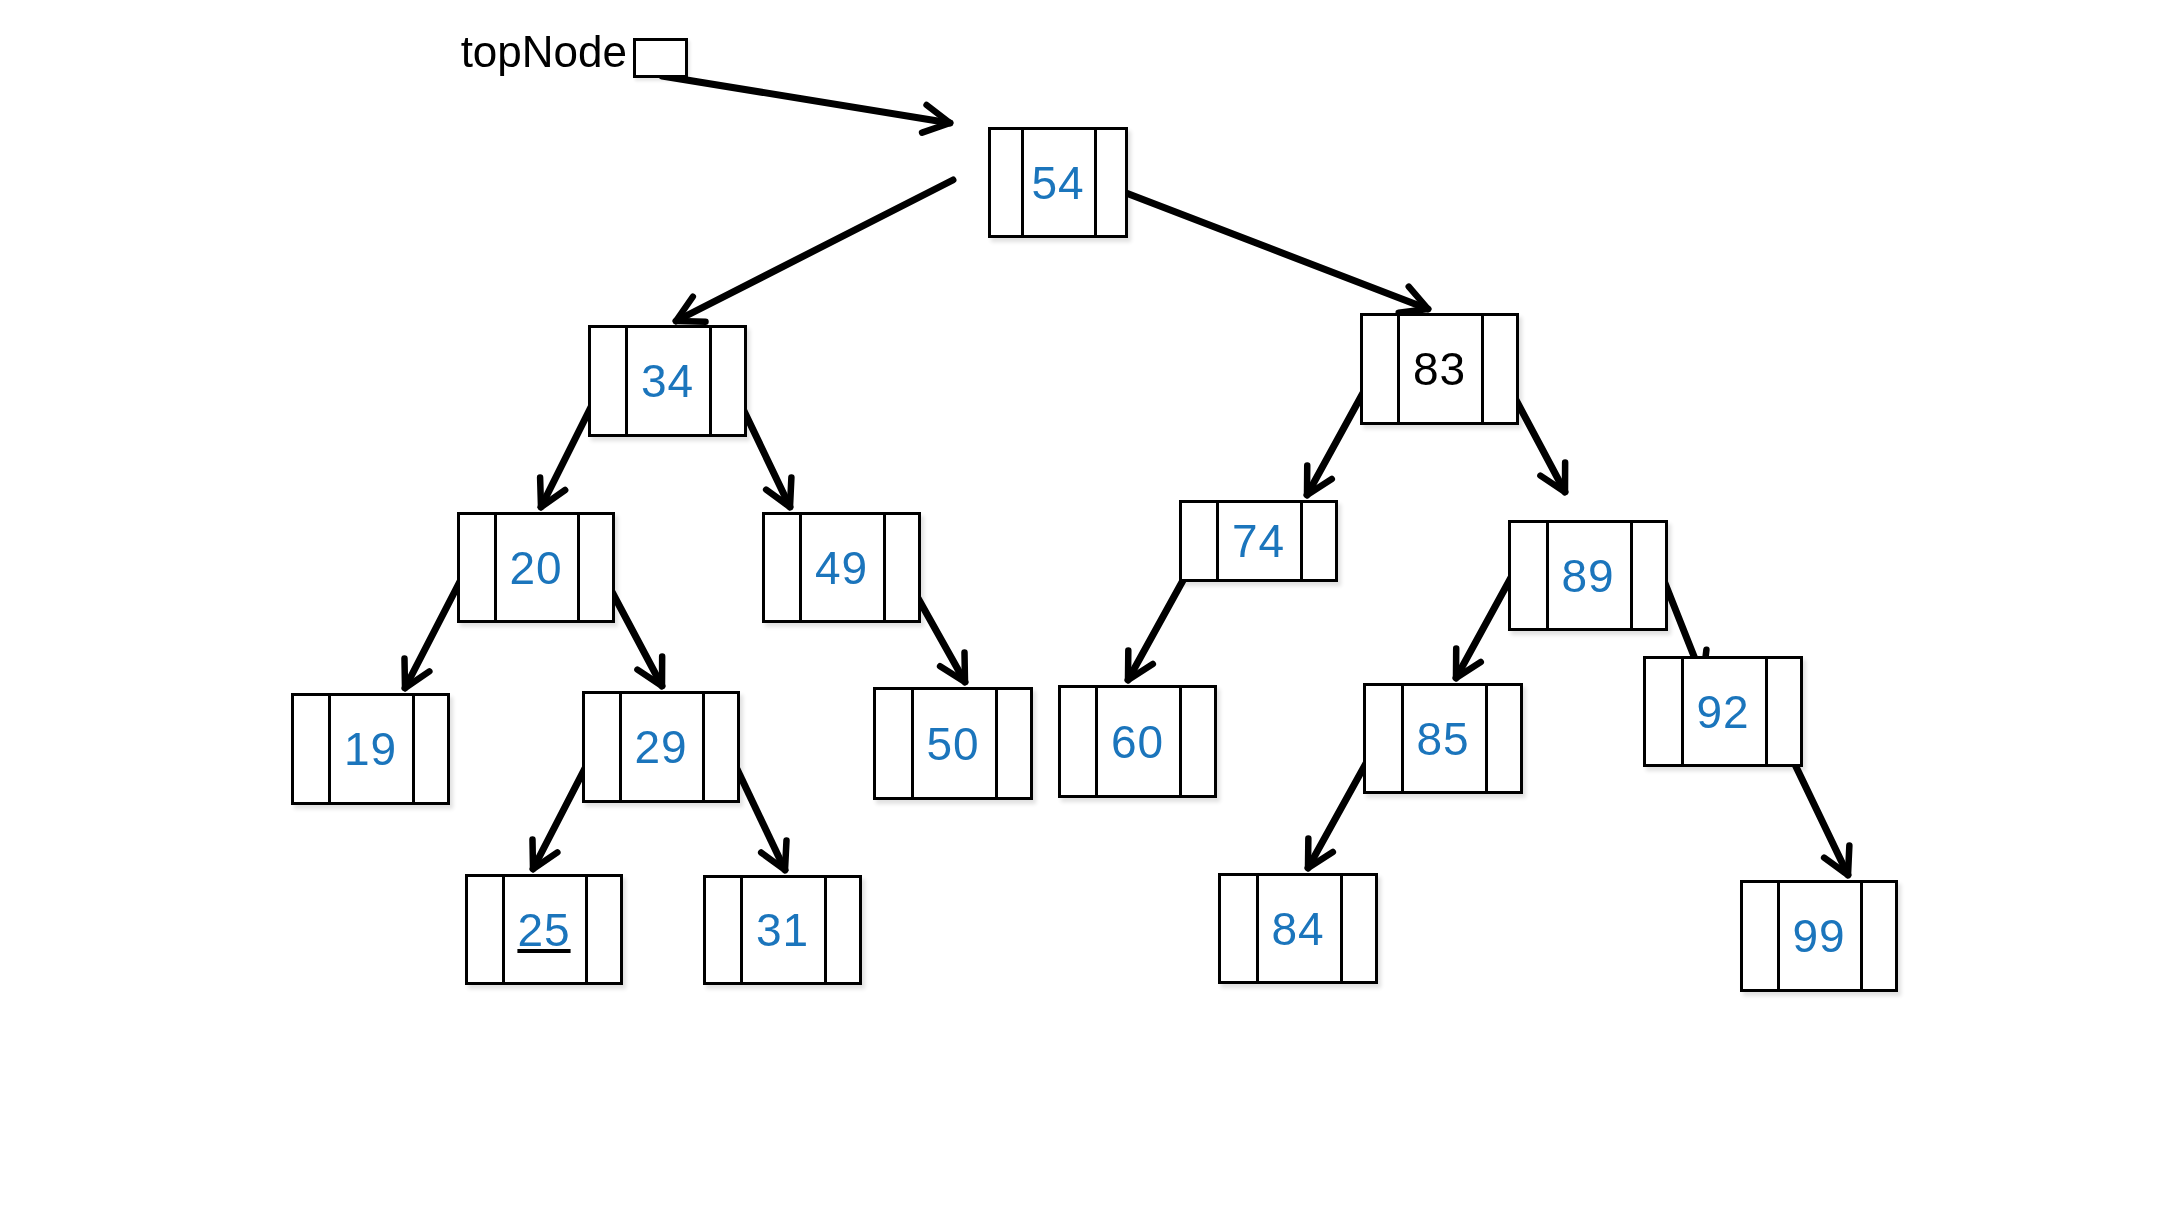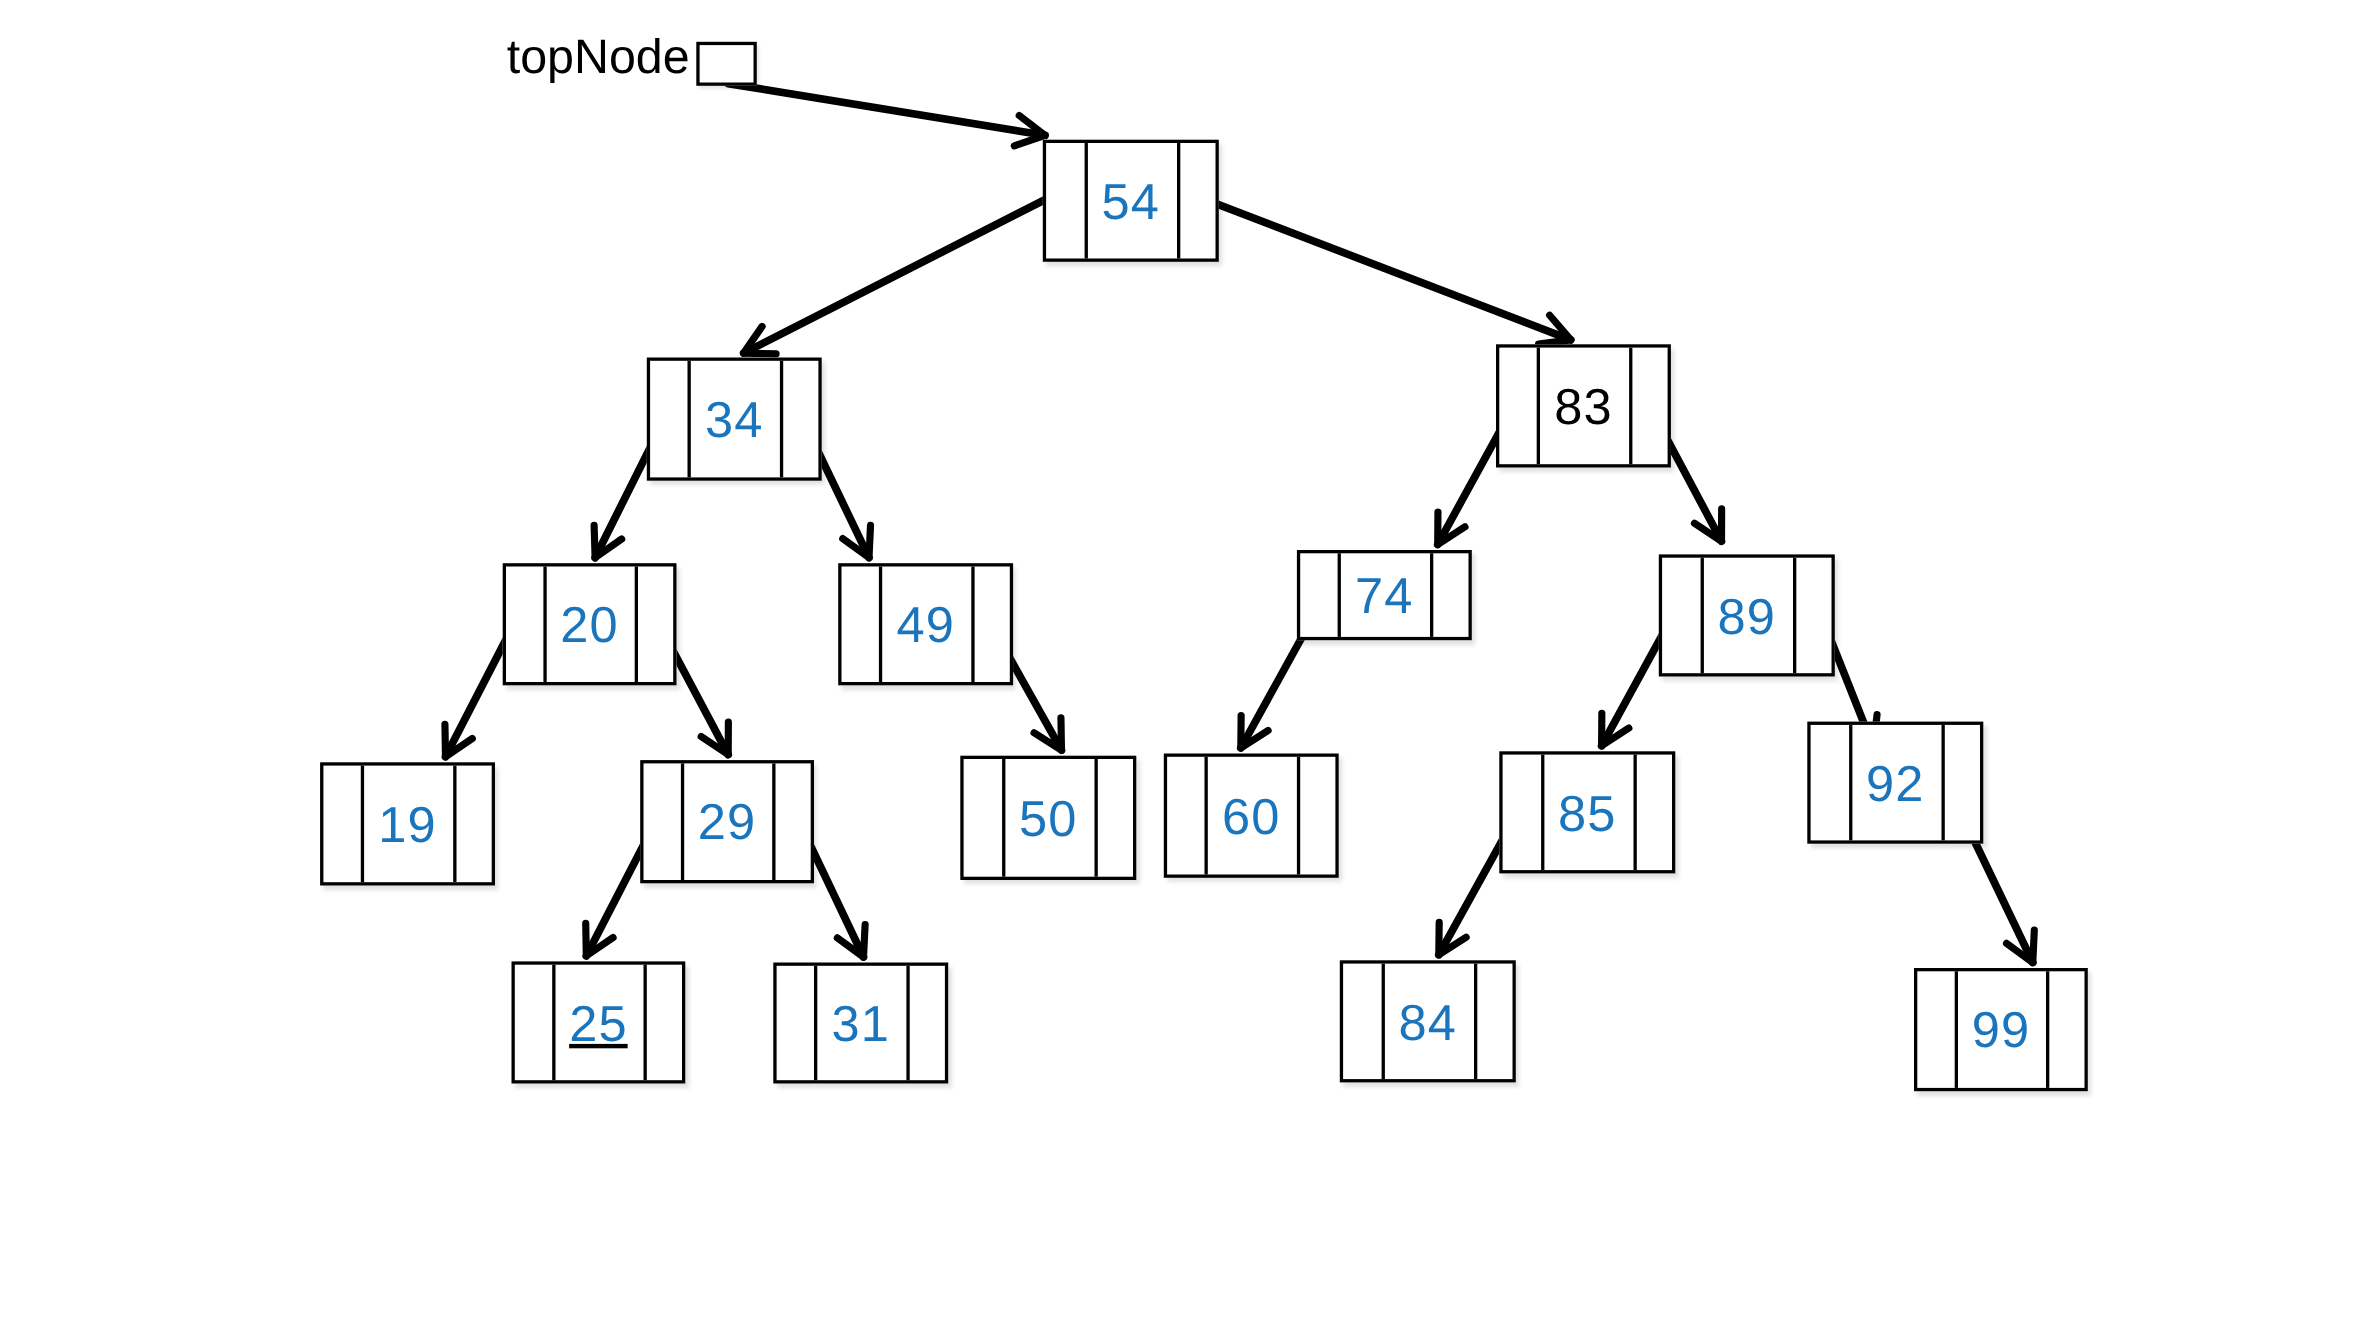--- a/index.html
+++ b/index.html
@@ -70,21 +70,21 @@
       <line x1="1655" y1="558" x2="1703" y2="679" stroke="#000000" stroke-width="7" stroke-linecap="round" marker-end="url(#ah)"></line>
       <line x1="1380" y1="738" x2="1308" y2="868" stroke="#000000" stroke-width="7" stroke-linecap="round" marker-end="url(#ah)"></line>
       <line x1="1788" y1="750" x2="1848" y2="875" stroke="#000000" stroke-width="7" stroke-linecap="round" marker-end="url(#ah)"></line>
     </svg>
 
   <span id="topnode-label">topNode</span>
 
   <div id="topnode-box"></div>
 
   <div id="nodes-layer">
-      <div class="node" style="left: 948px; top: 127px; width: 160px; height: 111px;">
+      <div class="node" style="left: 988px; top: 127px; width: 140px; height: 111px;">
         <div class="divider d1"></div>
         <div class="divider d2"></div>
         <span class="value" style="color: rgb(27, 117, 188);">54</span>
       </div>
       <div class="node" style="left: 588px; top: 325px; width: 159px; height: 112px;">
         <div class="divider d1"></div>
         <div class="divider d2"></div>
         <span class="value" style="color: rgb(27, 117, 188);">34</span>
       </div>
       <div class="node" style="left: 1360px; top: 313px; width: 159px; height: 112px;">
@@ -100,21 +100,21 @@
       <div class="node" style="left: 762px; top: 512px; width: 159px; height: 111px;">
         <div class="divider d1"></div>
         <div class="divider d2"></div>
         <span class="value" style="color: rgb(27, 117, 188);">49</span>
       </div>
       <div class="node" style="left: 1179px; top: 500px; width: 159px; height: 82px;">
         <div class="divider d1"></div>
         <div class="divider d2"></div>
         <span class="value" style="color: rgb(27, 117, 188);">74</span>
       </div>
-      <div class="node" style="left: 1508px; top: 504px; width: 160px; height: 111px;">
+      <div class="node" style="left: 1508px; top: 520px; width: 160px; height: 111px;">
         <div class="divider d1"></div>
         <div class="divider d2"></div>
         <span class="value" style="color: rgb(27, 117, 188);">89</span>
       </div>
       <div class="node" style="left: 291px; top: 693px; width: 159px; height: 112px;">
         <div class="divider d1"></div>
         <div class="divider d2"></div>
         <span class="value" style="color: rgb(27, 117, 188);">19</span>
       </div>
       <div class="node" style="left: 582px; top: 691px; width: 158px; height: 112px;">

